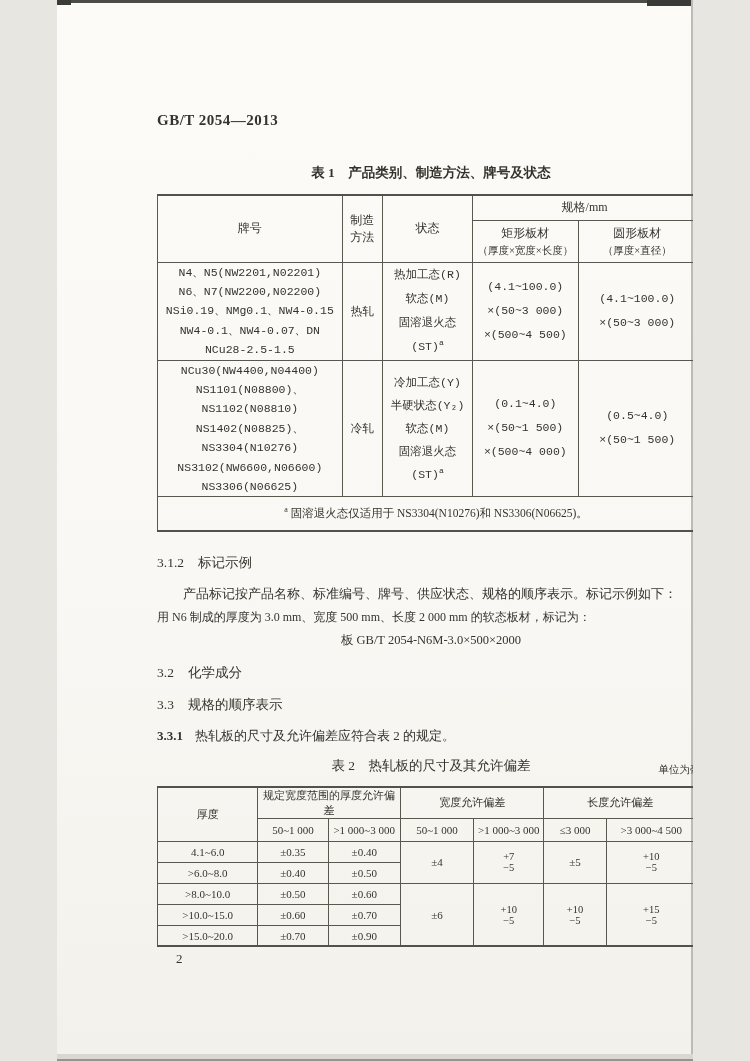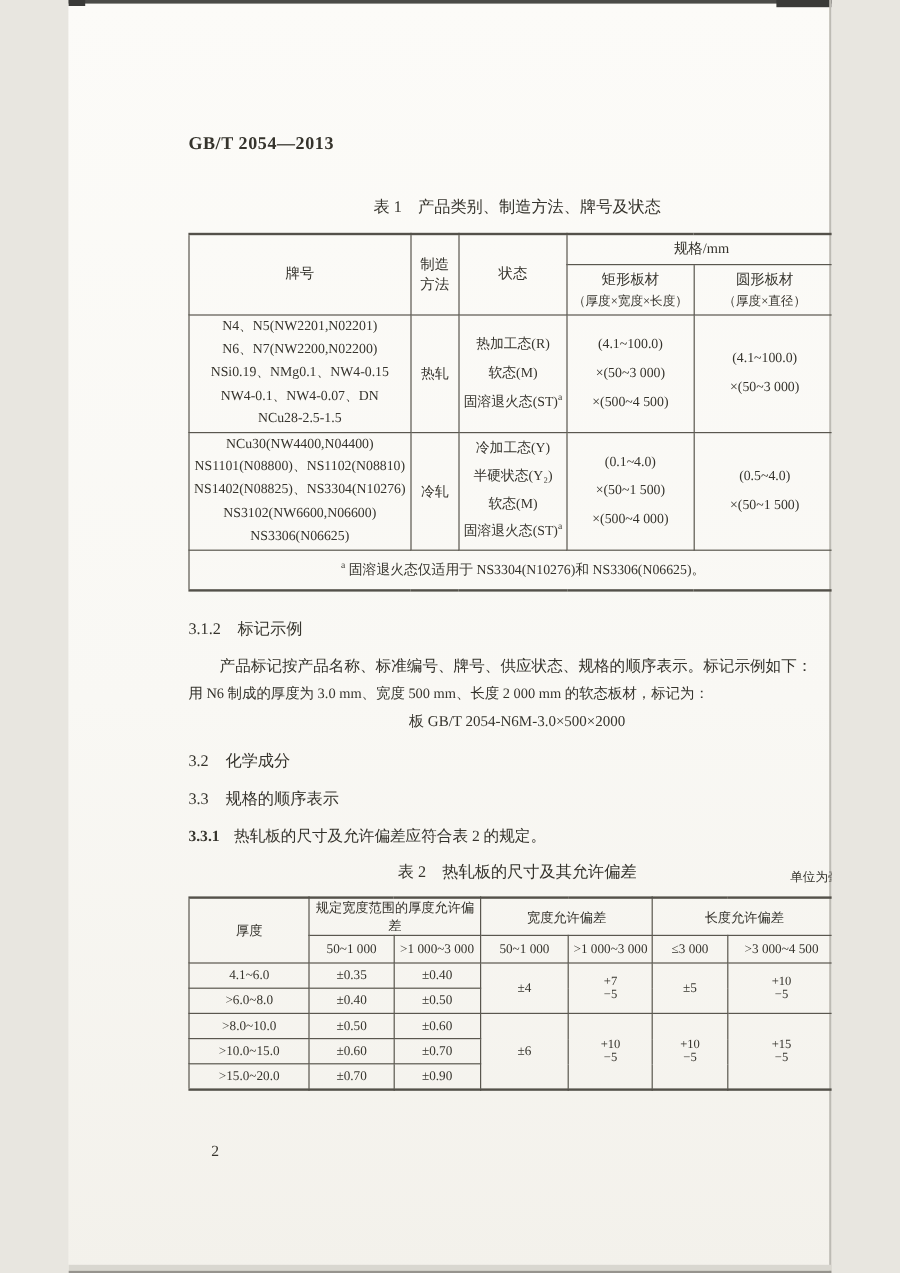--- a/index.html
+++ b/index.html
@@ -13,33 +13,33 @@
   .scan-corner-tr { position:absolute; top:0; right:0; width:46px; height:6px; background:#3a3a38; }
   .scan-corner-tl { position:absolute; top:0; left:0; width:14px; height:5px; background:#3a3a38; }
   .scan-edge-right { position:absolute; top:0; right:0; width:2px; height:100%; background:#bdbbb4; }
   .scan-edge-bottom { position:absolute; bottom:0; left:0; width:100%; height:2px; background:#96948e; }
   .scan-band-bottom { position:absolute; bottom:2px; left:0; width:100%; height:5px; background:#d9d7d0; }
 
   .content { position:absolute; left:100px; top:112px; width:548px; }
 
   .std-number { font-weight:bold; font-size:15px; letter-spacing:.5px; }
 
-  .tbl-title { text-align:center; font-weight:normal; font-size:13.5px; margin:35px 0 12px 0; }
+  .tbl-title { text-align:center; font-weight:bold; font-size:13.5px; margin:35px 0 12px 0; }
 
   table { border-collapse:collapse; table-layout:fixed; width:540px; }
   table.t1 { font-size:11.5px; border-top:2px solid #54514a; border-bottom:2px solid #54514a; }
   table.t2 { font-size:11px;  border-top:2px solid #54514a; border-bottom:2px solid #54514a; }
   td,th { border:1px solid #5a574f; text-align:center; vertical-align:middle; padding:0; font-weight:normal; }
   .t1 .hdr { font-size:12px;text-align:center; }
   .t1 .sub-note { font-size:10.5px; display:block; margin-top:2px; }
   .line { display:block; }
   .t1 .grades .line { line-height:19.4px; }
   .t1 .states3 .line, .t1 .spec .line { line-height:24px; }
   .t1 .states4 .line { line-height:23px; }
-  .t1 tr.datarow { height:97px; }
+  .t1 tr.datarow { height:97px;font-family:Liberation Mono, monospace; }
   .t1 tr.hrow1 { height:25px; }
   .t1 tr.hrow2 { height:42px; }
   .t1 tr.footrow { height:34px; }
   .t1 .footcell { text-align:center; padding-left:18px; font-size:11.5px; }
   sup { font-size:8px; vertical-align:super; line-height:0; }
 
   .sec-head { font-weight:normal; font-size:13.5px; margin-top:22px; }
   .sec-head .num { margin-right:14px; }
   .para-indent { font-size:13px; line-height:22px; margin-top:11px; text-indent:2em; }
   .para-small { font-size:12px; line-height:20px; margin-top:2px; }

